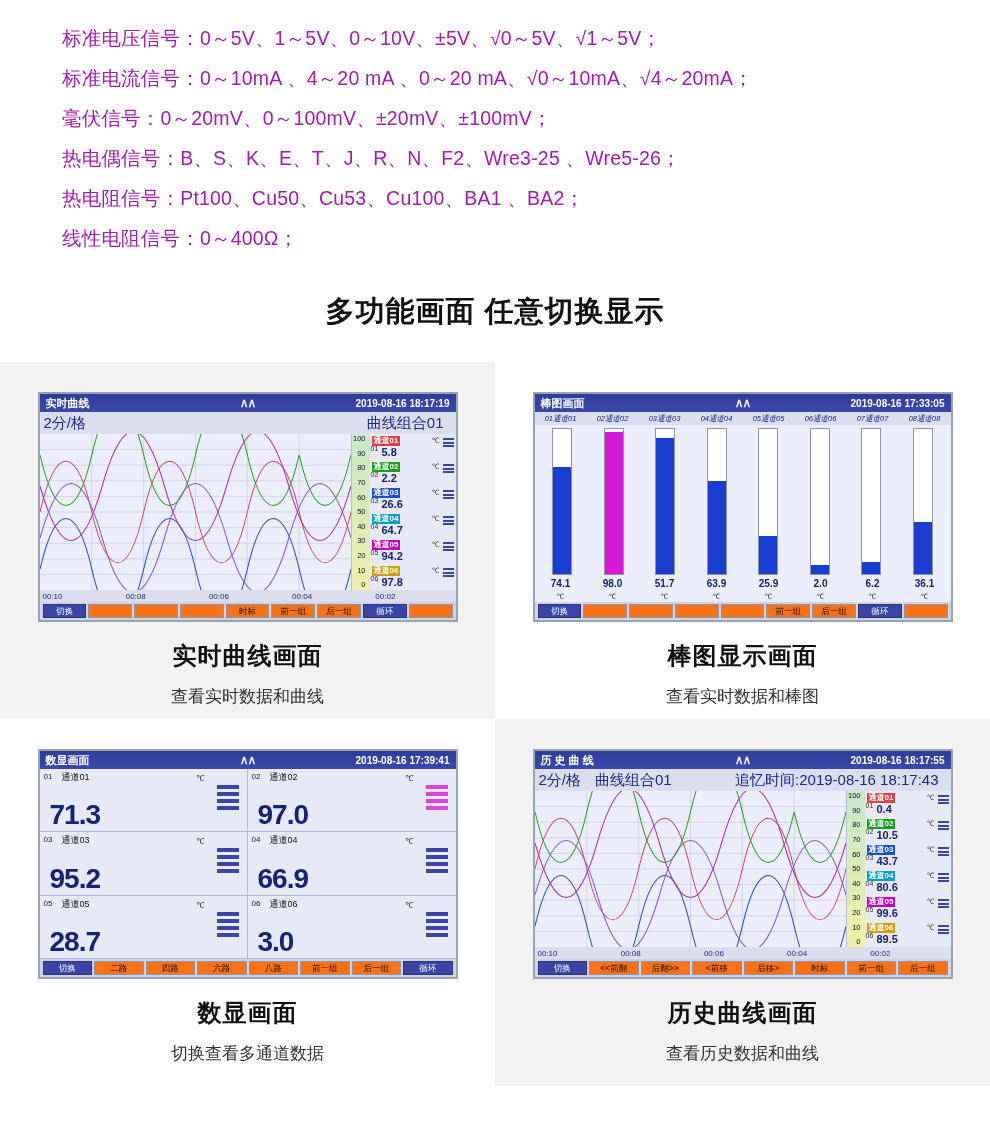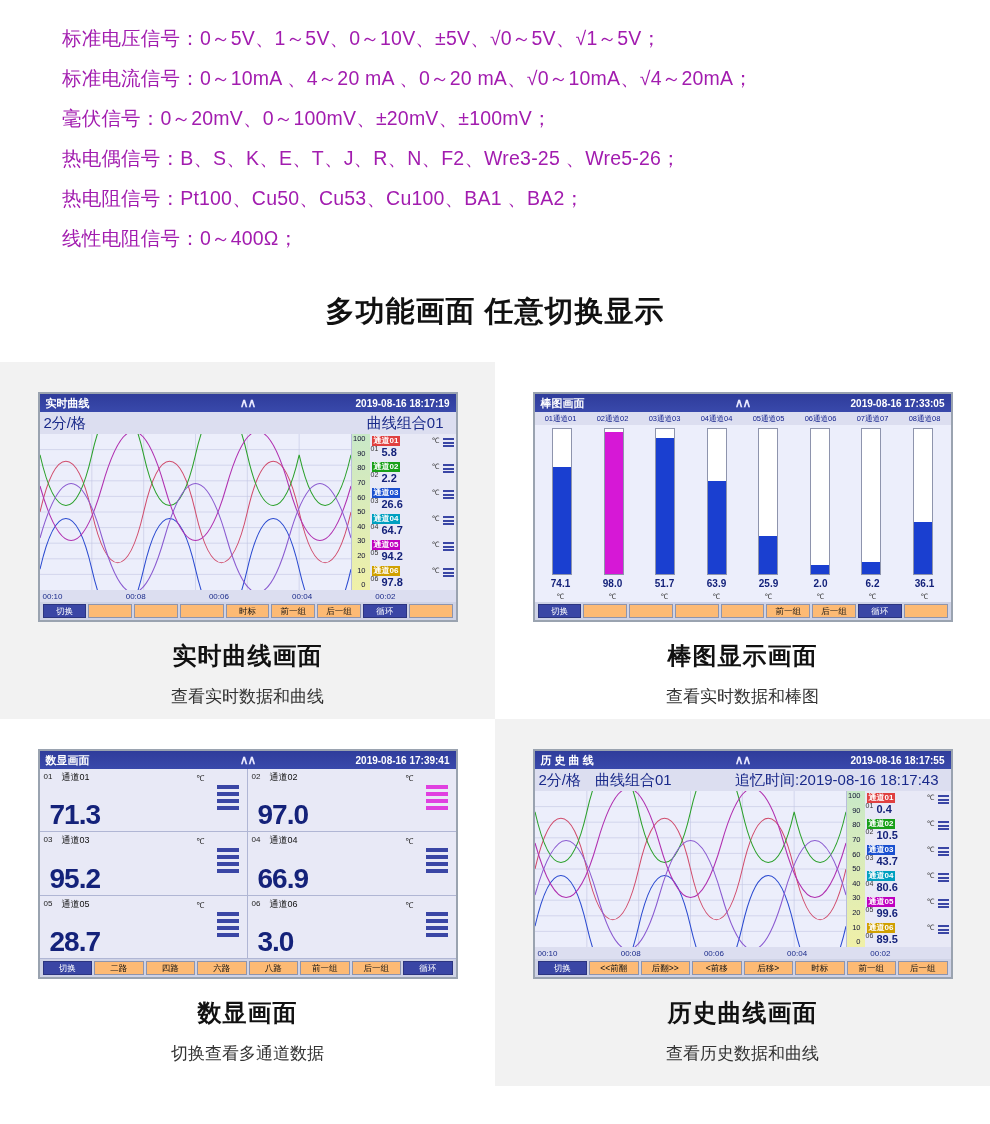--- a/index.html
+++ b/index.html
@@ -111,21 +111,21 @@
     height: 18px;
     background: #cfd3e6;
     display: flex;
     align-items: center;
     gap: 2px;
     padding: 2px 3px;
   }
   .fbtn {
     flex: 1;
     height: 14px;
-    background: #fdba74;
+    background: #f97316;
     border: 1px solid #8e94ad;
     font-size: 8.5px;
     color: #111;
     display: flex;
     align-items: center;
     justify-content: center;
     line-height: 1;
   }
   .fbtn.hi { background: #3a46a5; color: #fff; border-color: #2b3480; }
 
@@ -224,21 +224,21 @@
 
   
   .bar-head {
     height: 13px;
     display: flex;
     font-size: 7.5px;
     color: #12208c;
     background: #dcdef0;
     align-items: center;
   }
-  .bar-head div { flex: 1; text-align: center; white-space: nowrap; }
+  .bar-head div { flex: 1; text-align: center; white-space: nowrap; font-style: italic; }
   .bar-area {
     flex: 1;
     display: flex;
     background: #eceefb;
     padding: 3px 2px 0 2px;
   }
   .barcol { flex: 1; display: flex; flex-direction: column; align-items: center; }
   .bartrack {
     width: 20px;
     flex: 1;

